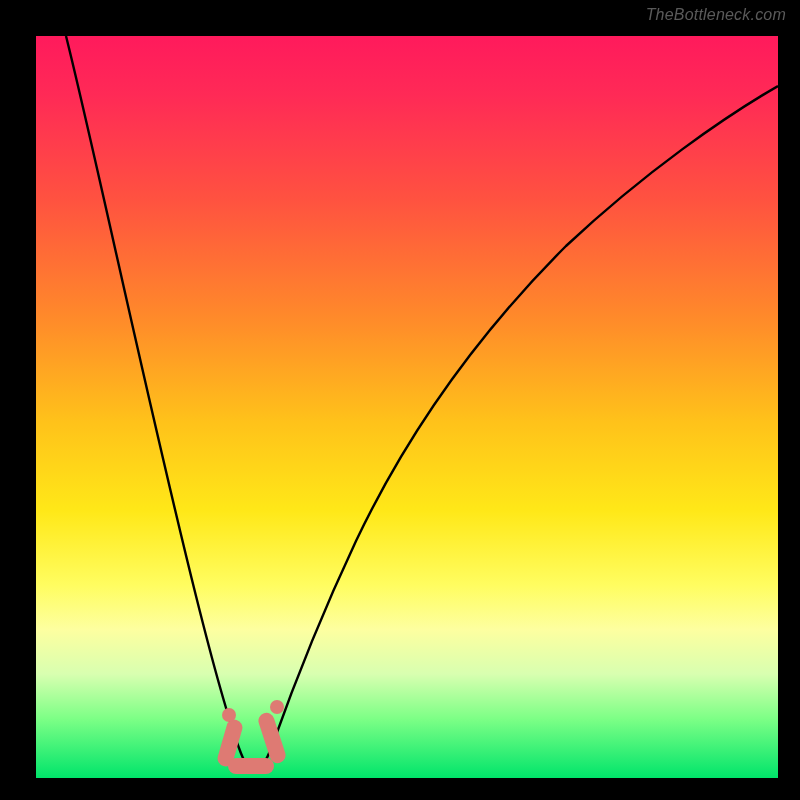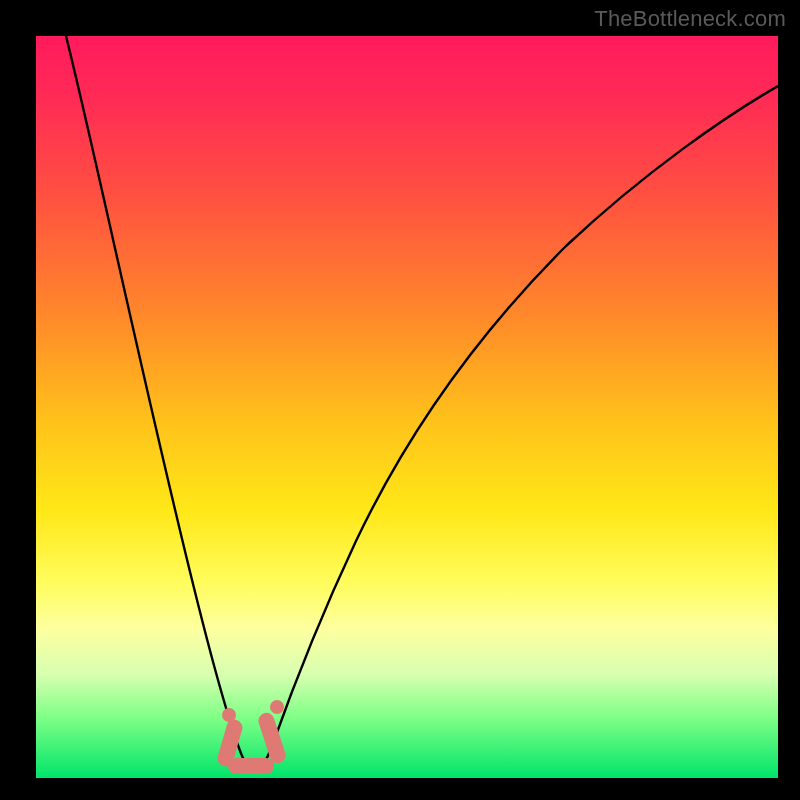--- a/index.html
+++ b/index.html
@@ -37,24 +37,25 @@
       #d8ffb0 86%,
       #7dff86 92%,
       #00e46a 100%
     );
   }
   .watermark {
     position: absolute;
     top: 6px;
     right: 14px;
     font-family: Arial, Helvetica, sans-serif;
-    font-size: 22px;
+    font-size: 16px;
     color: #5a5a5a;
     letter-spacing: 0.2px;
     user-select: none;
+    font-style: italic;
   }
   svg.curve {
     position: absolute;
     left: 0;
     top: 0;
     width: 742px;
     height: 742px;
   }
   .marker {
     position: absolute;

